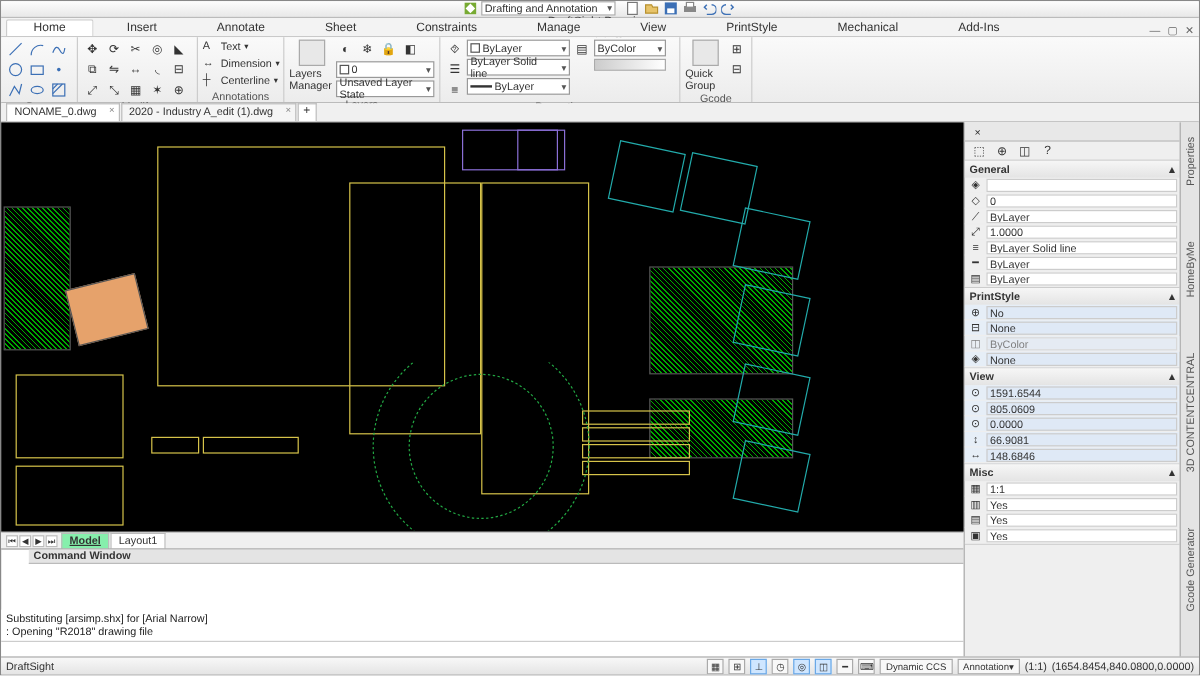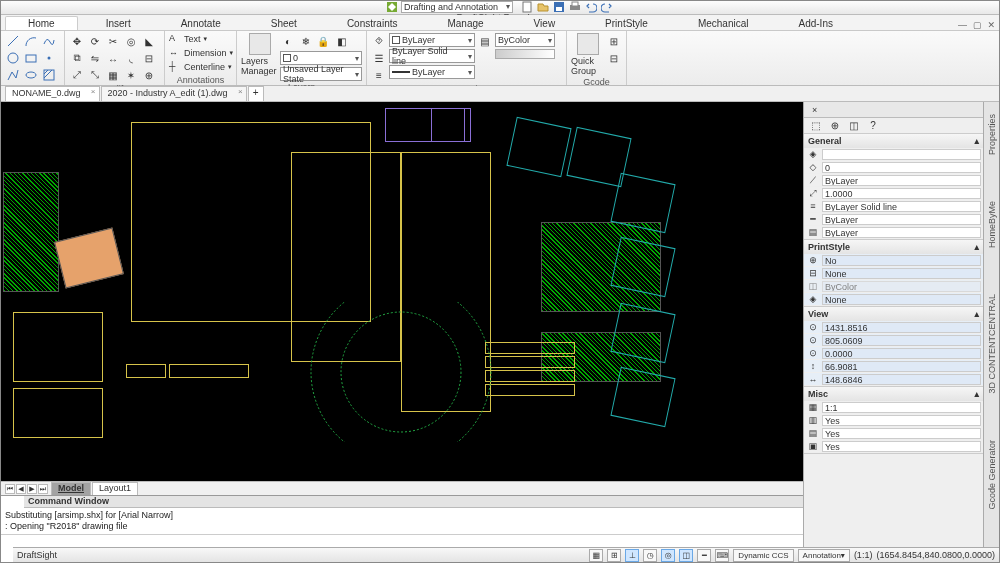--- a/index.html
+++ b/index.html
@@ -45,28 +45,28 @@
 .ptoolbar { height: 16px; display: flex; align-items: center; gap: 3px; padding: 0 4px; border-bottom: 1px solid #ccc; }
 .psection { border-bottom: 1px solid #ccc; }
 .psection .shead { height: 14px; background: linear-gradient(#f6f6f6,#e4e4e4); font-weight: 600; font-size: 9px; padding: 1px 4px; display: flex; justify-content: space-between; align-items: center; }
 .prow { height: 13px; display: flex; align-items: center; padding: 0 2px; gap: 2px; border-bottom: 1px solid #eee; }
 .prow.alt { background: #e6eef7; }
 .prow .picon { width: 14px; height: 11px; display: inline-flex; align-items: center; justify-content: center; }
 .prow .pval { flex: 1; background: #fff; border: 1px solid #ccc; height: 11px; padding: 0 2px; font-size: 9px; overflow: hidden; white-space: nowrap; }
 .prow.alt .pval { background: #dfe9f6; }
 .sheettabs { height: 14px; background: #f0f0f0; border-top: 1px solid #bbb; display: flex; align-items: center; padding-left: 4px; gap: 1px; font-size: 9px; }
 .sheettabs .st { padding: 0 6px; border: 1px solid #bbb; border-bottom: none; background: #fff; height: 13px; }
-.sheettabs .st.active { background: #a3a3a3; font-weight: 600; text-decoration: underline; }
+.sheettabs .st.active { background: #86efac; font-weight: 600; text-decoration: underline; }
 .sheettabs .nav { display: flex; gap: 1px; margin-right: 2px; }
 .sheettabs .nav span { width: 10px; text-align: center; border: 1px solid #bbb; background: #fff; font-size: 7px; }
 .cmdwin { border-top: 1px solid #999; display: flex; flex-direction: column; }
 .cmdwin .chead { height: 12px; background: #e4e4e4; font-size: 9px; font-weight: 600; padding: 0 4px; border-bottom: 1px solid #bbb; margin-left: 23px; }
-.cmdwin .cbody { height: 26px; background: #fff; font-size: 9px; padding: 2px 4px; color: #222; line-height: 11px; }
+.cmdwin .cbody { height: 26px; background: #fff; font-size: 9px; padding: 2px 4px; color: #222; line-height: 11px; margin-top: 38px; }
 .cmdwin .cinput { height: 13px; background: #fff; border-top: 1px solid #ccc; font-size: 9px; padding: 0 4px; }
-.status { height: 15px; background: linear-gradient(#f8f8f8,#e4e4e4); border-top: 1px solid #aaa; display: flex; align-items: center; font-size: 9px; padding: 0 4px; gap: 4px; margin-left: 12px; }
+.status { height: 15px; background: linear-gradient(#f8f8f8,#e4e4e4); border-top: 1px solid #aaa; display: flex; align-items: center; font-size: 9px; padding: 0 4px; gap: 4px; }
 .status .coords { margin-left: auto; display: flex; align-items: center; gap: 4px; }
 .status .sbtn { width: 14px; height: 13px; border: 1px solid #aaa; background: #f8f8f8; display: inline-flex; align-items: center; justify-content: center; font-size: 8px; }
 .status .sbtn.on { background: #cfe6ff; border-color: #6aa8e6; }
 
 .cad-grid { position: absolute; border: 1px solid #555; }
 .yellow { border-color: #d6c34a; }
 .green { background: repeating-linear-gradient(45deg,#0a0,#0a0 1px,#000 1px,#000 3px); }
 .purple { border-color: #8a6fd6; }
 .orange { background: #e6a26b; }
 .cyan { border-color: #2aa; }
@@ -455,21 +455,21 @@
           </div>
       </div>
 
       <div class="psection">
         <div class="shead">
             <span>View</span>
             <span>▴</span>
           </div>
         <div class="prow alt">
             <span class="picon">⊙</span>
-            <div class="pval">1431.8516</div>
+            <div class="pval">1591.6544</div>
           </div>
         <div class="prow alt">
             <span class="picon">⊙</span>
             <div class="pval">805.0609</div>
           </div>
         <div class="prow alt">
             <span class="picon">⊙</span>
             <div class="pval">0.0000</div>
           </div>
         <div class="prow alt">

